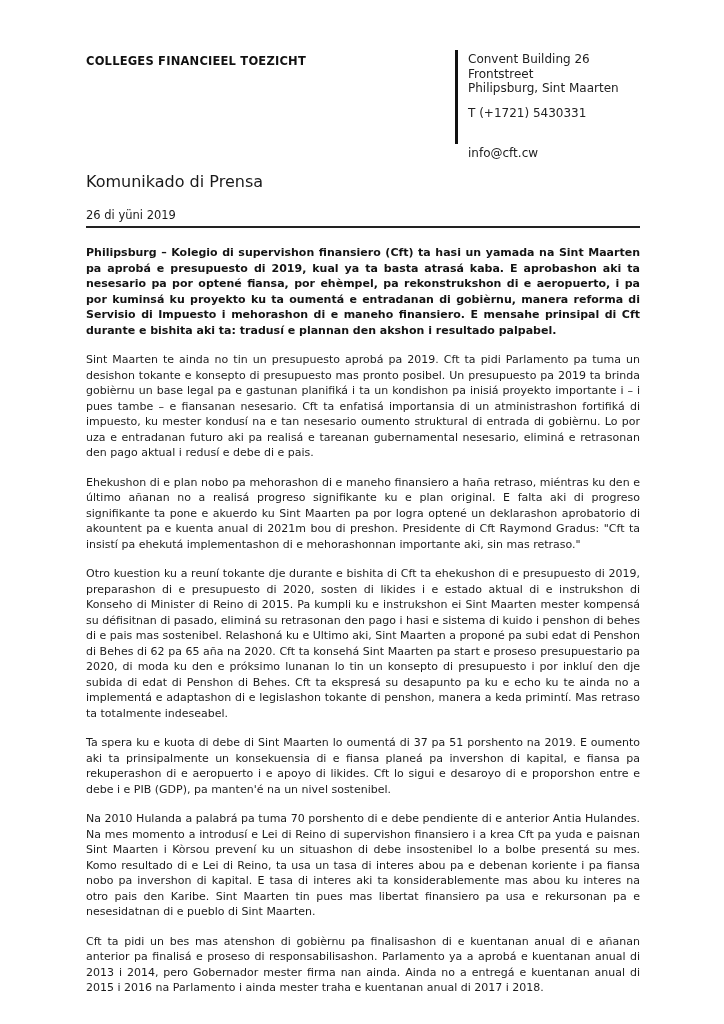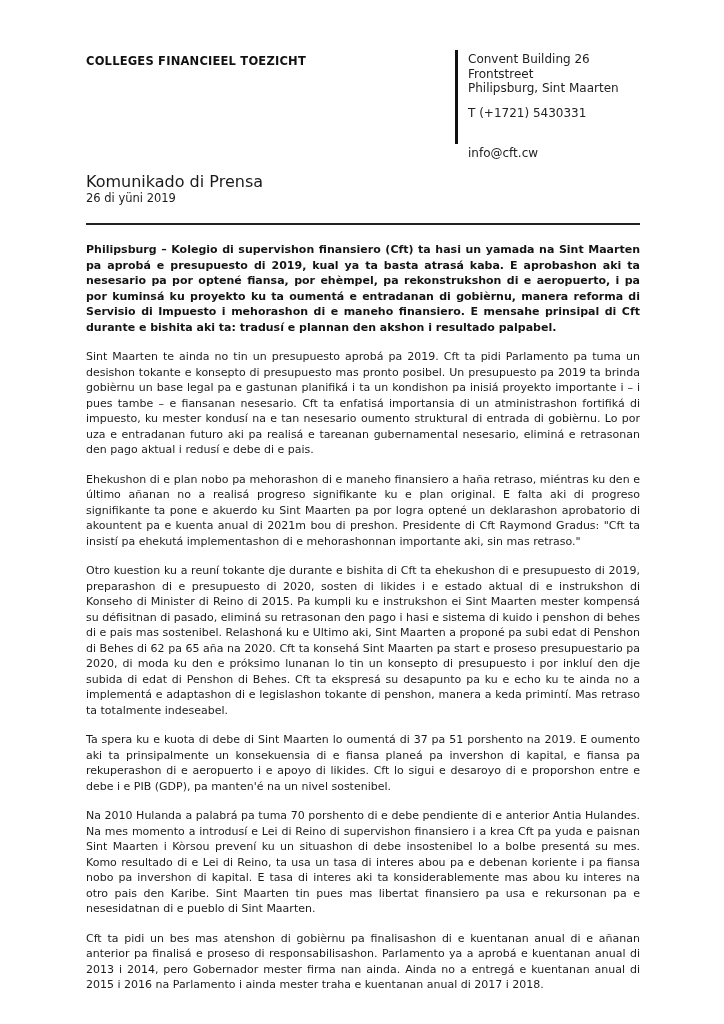--- a/index.html
+++ b/index.html
@@ -45,22 +45,22 @@
   .contact{
     width:172px;flex:0 0 auto;
     padding:2px 0 0 10px;
     font-size:12px;line-height:14.5px;color:#222;
   }
   .contact .phone{margin-top:10px;}
   .contact .email{margin-top:26px;}
   
   .doc-type{margin-top:22px;font-size:16px;color:#1a1a1a;}
   .date-line{
-    font-size:11.5px;color:#1a1a1a;
-    border-bottom:2px solid #222;padding-bottom:18px;
+    margin-top:17px;font-size:11.5px;color:#1a1a1a;
+    border-bottom:2px solid #222;padding-bottom:4px;
   }
   
   .title{
     margin:24px 0 0 0;
     font-size:14.5px;font-weight:bold;color:#111;
     letter-spacing:.1px;
   }
   p.body{
     margin:14px 0 0 0;
     font-size:11px;line-height:15.5px;

